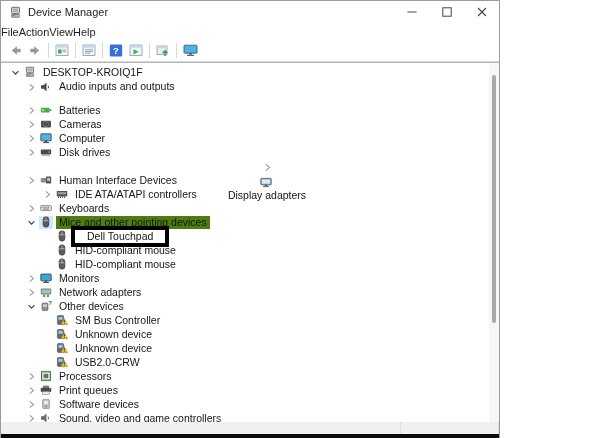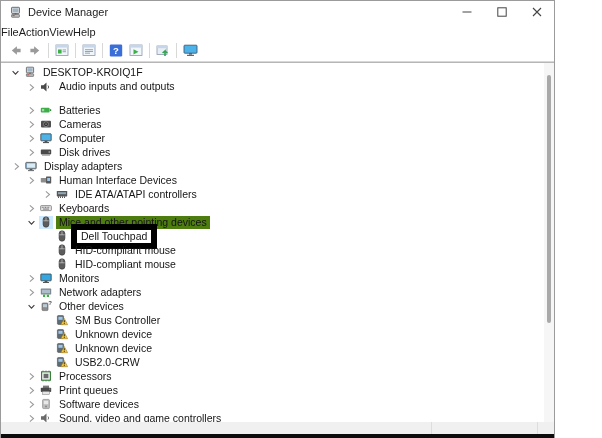--- a/index.html
+++ b/index.html
@@ -1,36 +1,36 @@
 <!DOCTYPE html>
 <html><head>
 <meta charset="utf-8">
 <style>
   html,body{margin:0;padding:0}
   body{width:602px;height:438px;font-family:"Liberation Sans",sans-serif;background:#fff;position:relative;overflow:hidden}
-  .window{position:absolute;left:0;top:0;width:555px;height:438px;box-sizing:border-box;border:1px solid #9b9b9b;border-bottom:none;background:#fff}
+  .window{position:absolute;left:0;top:0;width:500px;height:438px;box-sizing:border-box;border:1px solid #9b9b9b;border-bottom:none;background:#fff}
   .titlebar{height:22px;display:flex;align-items:center;padding-left:8px;background:#fff}
   .app-icon{width:13px;height:13px;display:flex}
   .title-text{font-size:11px;color:#1d1d1d;margin-left:6px}
   .controls{margin-left:auto;display:flex;height:100%;align-items:stretch}
   .ctrl{width:35px;display:flex;align-items:center;justify-content:center;cursor:default}
   .menubar{height:17px;display:flex;align-items:center;font-size:11px;color:#1d1d1d;background:#fff}
   .menu-item{padding:0 0;cursor:default}
   .toolbar{height:21px;display:flex;align-items:center;padding-left:4px;background:#fff}
   .tb-sep{width:1px;height:15px;background:#d8d8d8;margin:0 3px}
   .tb-btn{width:18px;height:18px;display:flex;align-items:center;justify-content:center;margin:0 1px}
   .bar-divider{height:2px;background:linear-gradient(#e9e9e9,#a6a6a6)}
   .tree{position:relative;height:359px;background:#fff;overflow:hidden;padding-top:2px;box-sizing:border-box}
   .tree-row{height:14px;display:flex;align-items:center;font-size:10.5px;color:#151515;white-space:nowrap}
   .chev{width:16px;height:12px;display:flex;align-items:center;justify-content:center;flex:0 0 16px}
   .t-icon{width:14px;height:13px;display:flex;align-items:center;justify-content:center;flex:0 0 14px;margin-right:3px}
   .t-icon svg{width:12px;height:12px}
   .row-label{padding:0 3px;line-height:13px}
   .sel{background:#4d7c0f}
-  .annotated{border:6px solid #000000;padding:0 4px;margin-left:-1px}
+  .annotated{border:4px solid #000000;padding:0 12px;margin-left:-1px}
   .vscroll{position:absolute;top:0;right:0;width:10px;height:100%;background:#f6f6f6}
   .vthumb{position:absolute;top:12px;right:3px;width:4px;height:248px;background:#a9a9a9;border-radius:2px}
   .sliver{height:12px;background:#f0f0f0;display:flex}
   .sliver-seg{border-right:1px solid #ddd;height:100%}
   .blackbar{height:5px;background:#0c0c0c}
 </style>
 </head>
 <body>
 
 <div class="window">
@@ -223,21 +223,21 @@
           </span>
           <span class="t-icon">
             <svg viewBox="0 0 12 12">
               <rect x="0.8" y="3.6" width="10.4" height="4.8" rx="0.8" fill="#4a4a4a"></rect>
               <circle cx="9.2" cy="6" r="0.7" fill="#cfcfcf"></circle>
               <rect x="2" y="8.8" width="8" height="0.9" fill="#9a9a9a"></rect>
             </svg>
           </span>
           <span class="row-label">Disk drives</span>
         </div>
-        <div class="tree-row" style="padding-left: 7px;">
+        <div class="tree-row" style="padding-left: 34px; flex-direction: column;">
           <span class="chev">
             <svg width="9" height="9" viewBox="0 0 10 10">
               <polyline points="3.2,1.6 7.2,5 3.2,8.4" fill="none" stroke="#9a9a9a" stroke-width="1.2"></polyline>
             </svg>
           </span>
           <span class="t-icon">
             <svg viewBox="0 0 12 12">
               <rect x="0.8" y="2.4" width="10.4" height="6.4" rx="0.6" fill="#8fb7d6" stroke="#4d4d4d" stroke-width="0.8"></rect>
               <rect x="2" y="3.6" width="8" height="4" fill="#d8ecf7"></rect>
               <rect x="4.6" y="9" width="2.8" height="1" fill="#555"></rect>

